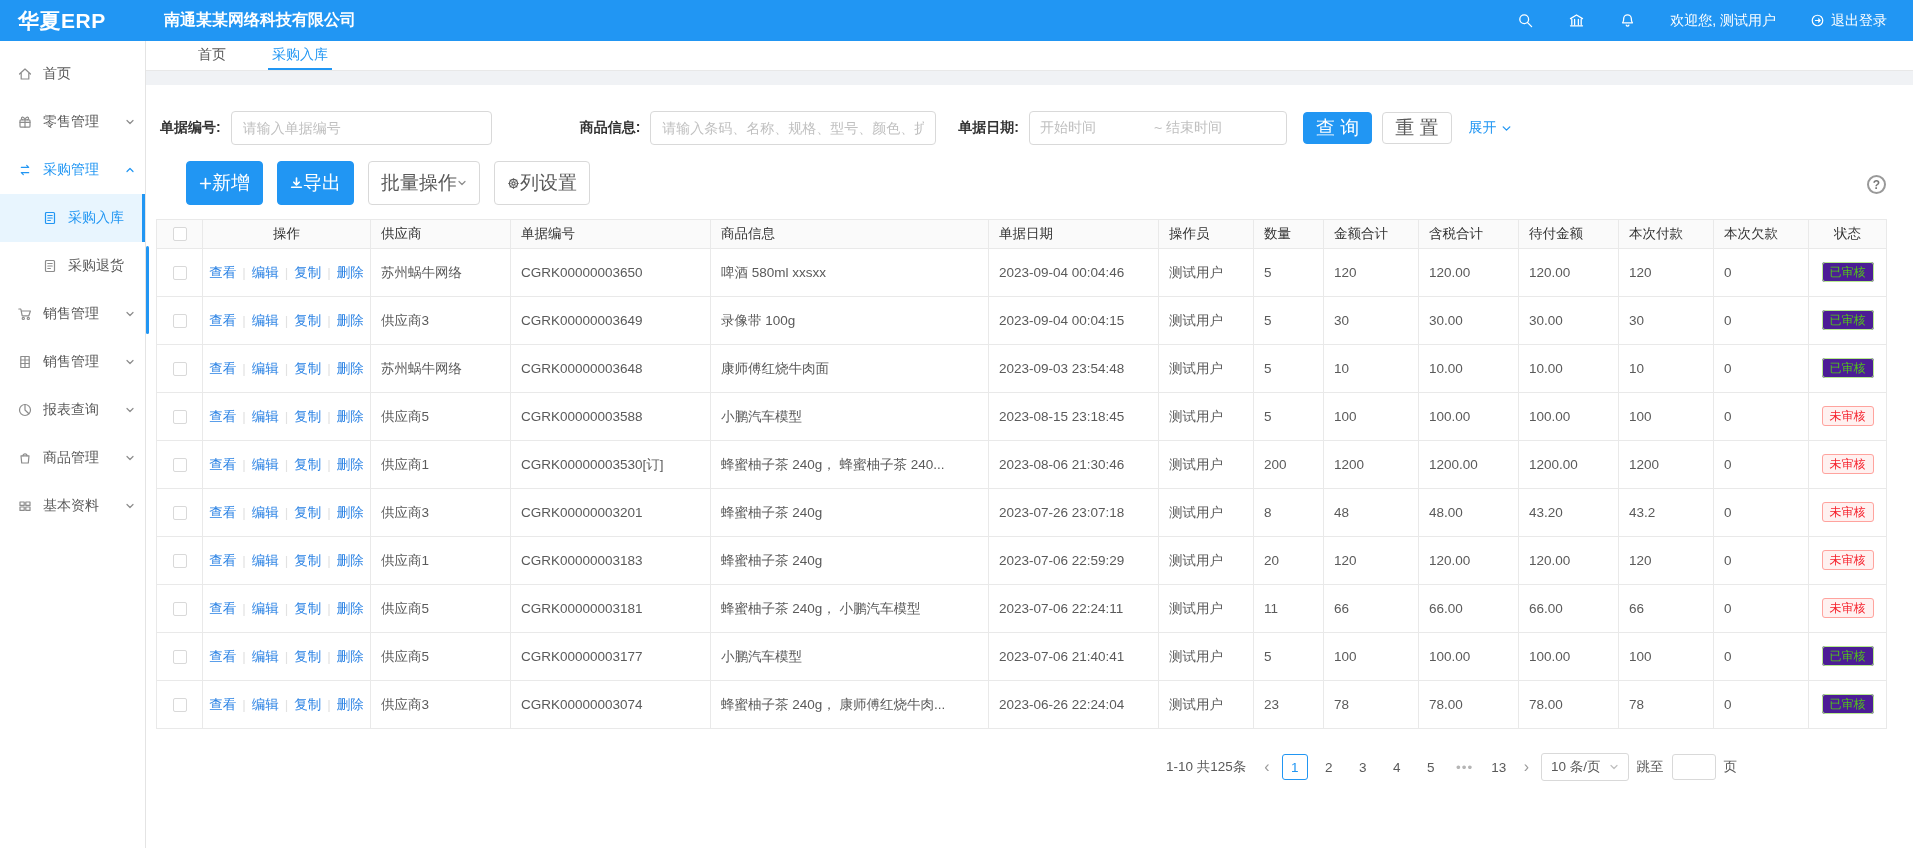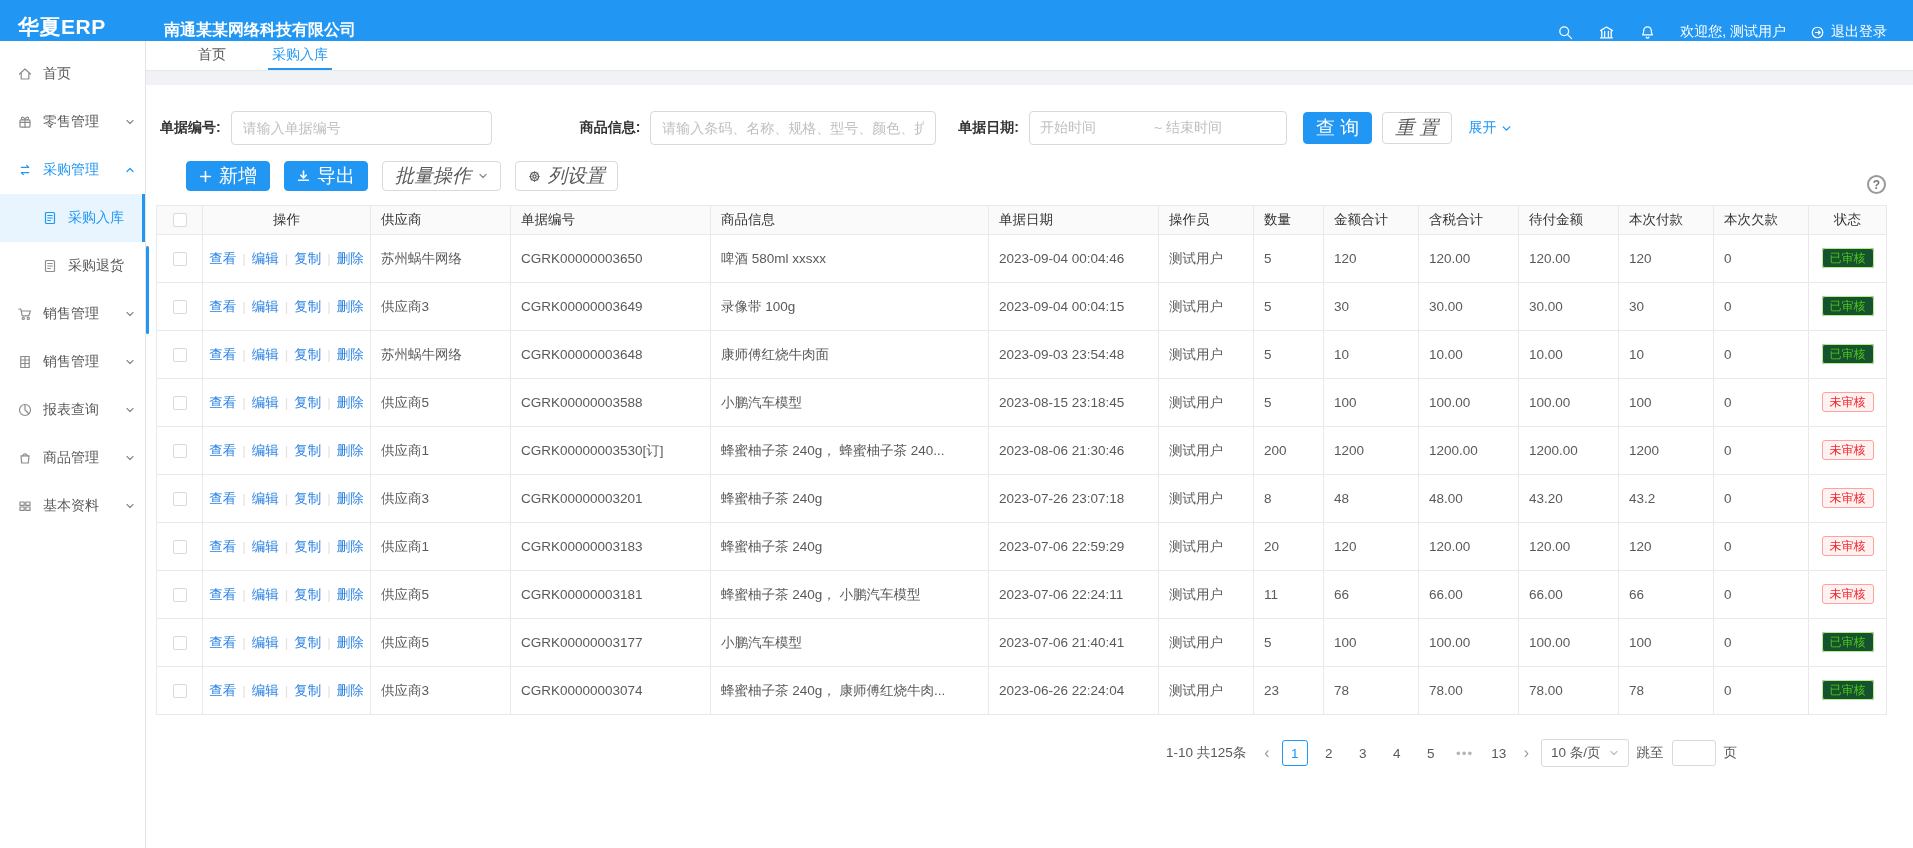--- a/index.html
+++ b/index.html
@@ -5,24 +5,24 @@
   * { box-sizing: border-box; margin: 0; padding: 0; }
   html,body { width:1913px; height:848px; overflow:hidden; }
   body {
     font-family: "Liberation Sans", "DejaVu Sans", sans-serif;
     background:#f0f2f5; color:#595959; font-size:14px;
   }
   .icn { display:inline-flex; }
   .icn svg { width:100%; height:100%; fill:none; stroke:currentColor; stroke-width:1.2; stroke-linecap:round; stroke-linejoin:round; }
 
   
-  .topbar { height:41px; background:#2196f3; display:flex; align-items:flex-end; color:#fff; }
+  .topbar { height:41px; background:#2196f3; display:flex; align-items:center; color:#fff; }
   .logo { width:146px; padding-left:18px; font-size:21px; font-weight:bold; letter-spacing:.5px; white-space:nowrap; }
   .company { font-size:16px; font-weight:600; margin-left:18px; }
-  .topbar-right { margin-left:auto; display:flex; align-items:center; gap:24px; padding-right:26px; }
+  .topbar-right { margin-left:auto; display:flex; align-items:center; gap:34px; padding-right:26px; }
   .tb-icon { width:17px; height:17px; color:#fff; cursor:pointer; }
   .tb-icon svg { stroke-width:1.3; }
   .welcome { font-size:14px; }
   .logout { display:flex; align-items:center; gap:6px; cursor:pointer; font-size:14px; }
 
   
   .main { display:flex; height:807px; }
   .sidebar { width:146px; background:#fff; border-right:1px solid #e4e4e4; padding-top:9px; flex-shrink:0; }
   .side-item { height:48px; display:flex; align-items:center; padding-left:17px; padding-right:10px; color:#595959; cursor:pointer; }
   .side-item .side-icon { width:16px; height:16px; margin-right:10px; color:#8c8c8c; flex-shrink:0; }
@@ -47,45 +47,45 @@
   .text-input { height:34px; border:1px solid #d9d9d9; border-radius:4px; padding:0 11px; font-size:14px; color:#595959; outline:none; font-family:inherit; }
   .text-input::placeholder { color:#c0c0c0; }
   .inp-docno { width:261px; }
   .inp-product { width:286px; }
   .fg2 { margin-left:88px; } .fg3 { margin-left:22px; }
   .date-range { width:258px; height:34px; border:1px solid #d9d9d9; border-radius:4px; display:flex; align-items:center; padding:0 10px; color:#c0c0c0; }
   .date-range .dr-ph { flex:1; }
   .date-range .dr-sep { padding:0 4px; }
   .btn { height:32px; border-radius:4px; font-size:19px; display:inline-flex; align-items:center; justify-content:center; cursor:pointer; font-family:inherit; white-space:nowrap; }
   .btn-primary { background:#2196f3; border:1px solid #2196f3; color:#fff; padding:0 12px; }
-  .btn-default { background:#fff; border:1px solid #d9d9d9; color:#595959; padding:0 12px;font-style:italic; }
+  .btn-default { background:#fff; border:1px solid #d9d9d9; color:#595959; padding:0 12px; }
   .btn-search { margin-left:16px; } .btn-reset { margin-left:10px; }
   .expand-link { color:#2196f3; margin-left:17px; display:inline-flex; align-items:center; gap:4px; cursor:pointer; }
   .expand-link .icn { width:11px; height:11px; }
 
   
   .toolbar-row { display:flex; align-items:center; gap:14px; padding:0 0 14px 30px; }
-  .toolbar-row .btn { height:30px; gap:7px; }
+  .toolbar-row .btn { height:44px; }
   .btn .bicn { width:13px; height:13px; }
   .btn .bicn svg { stroke-width:1.5; }
   .caret-sm { width:10px; height:10px; color:#8c8c8c; }
   .help-circle { position:absolute; right:30px; top:90px; width:19px; height:19px; border:2px solid #999; border-radius:50%; color:#777; font-size:12px; font-weight:bold; display:flex; align-items:center; justify-content:center; cursor:pointer; }
 
   
   table { border-collapse:collapse; table-layout:fixed; width:1730px; }
   th, td { border:1px solid #e9e9e9; white-space:nowrap; overflow:hidden; }
   th { background:#fafafa; height:29px; font-size:13.5px; color:#333; font-weight:normal; padding:0 10px; text-align:left; }
   td { height:48px; font-size:13.5px; color:#5a5a5a; padding:0 10px; background:#fff; }
   th.c, td.c { text-align:center; padding:0 4px; }
   .cb { width:14px; height:14px; border:1px solid #d9d9d9; border-radius:2px; background:#fff; margin:0 auto; cursor:pointer; }
   .act-cell { display:flex; align-items:center; justify-content:center; }
   .act-link { color:#2a82e4; cursor:pointer; text-decoration:none; }
   .act-sep { color:#e2e2e2; margin:0 6px; }
   .badge { font-size:12px; padding:2px 7px; border-radius:3px; border:1px solid; }
-  .badge.approved { color:#52c41a; border-color:#b7eb8f; background:#14532d; }
+  .badge.approved { color:#52c41a; border-color:#b7eb8f; background:#4c1d95; }
   .badge.unapproved { color:#f5222d; border-color:#ffa39e; background:#fff1f0; }
 
   
   .pager { display:flex; align-items:center; justify-content:flex-end; gap:8px; padding:24px 150px 0 0; font-size:13.5px; color:#595959; }
   .pg-summary { margin-right:6px; }
   .pg-arrow { color:#9b9b9b; font-size:16px; padding:0 4px; cursor:pointer; line-height:1; }
   .pg-num { min-width:26px; height:26px; border-radius:3px; display:inline-flex; align-items:center; justify-content:center; cursor:pointer; padding:0 4px; }
   .pg-num.active { border:1px solid #2196f3; color:#2196f3; background:#fff; }
   .pg-ellipsis { color:#b5b5b5; letter-spacing:1px; }
   .pg-size { height:28px; border:1px solid #d9d9d9; border-radius:3px; display:inline-flex; align-items:center; gap:8px; padding:0 9px; cursor:pointer;text-align:right; }

